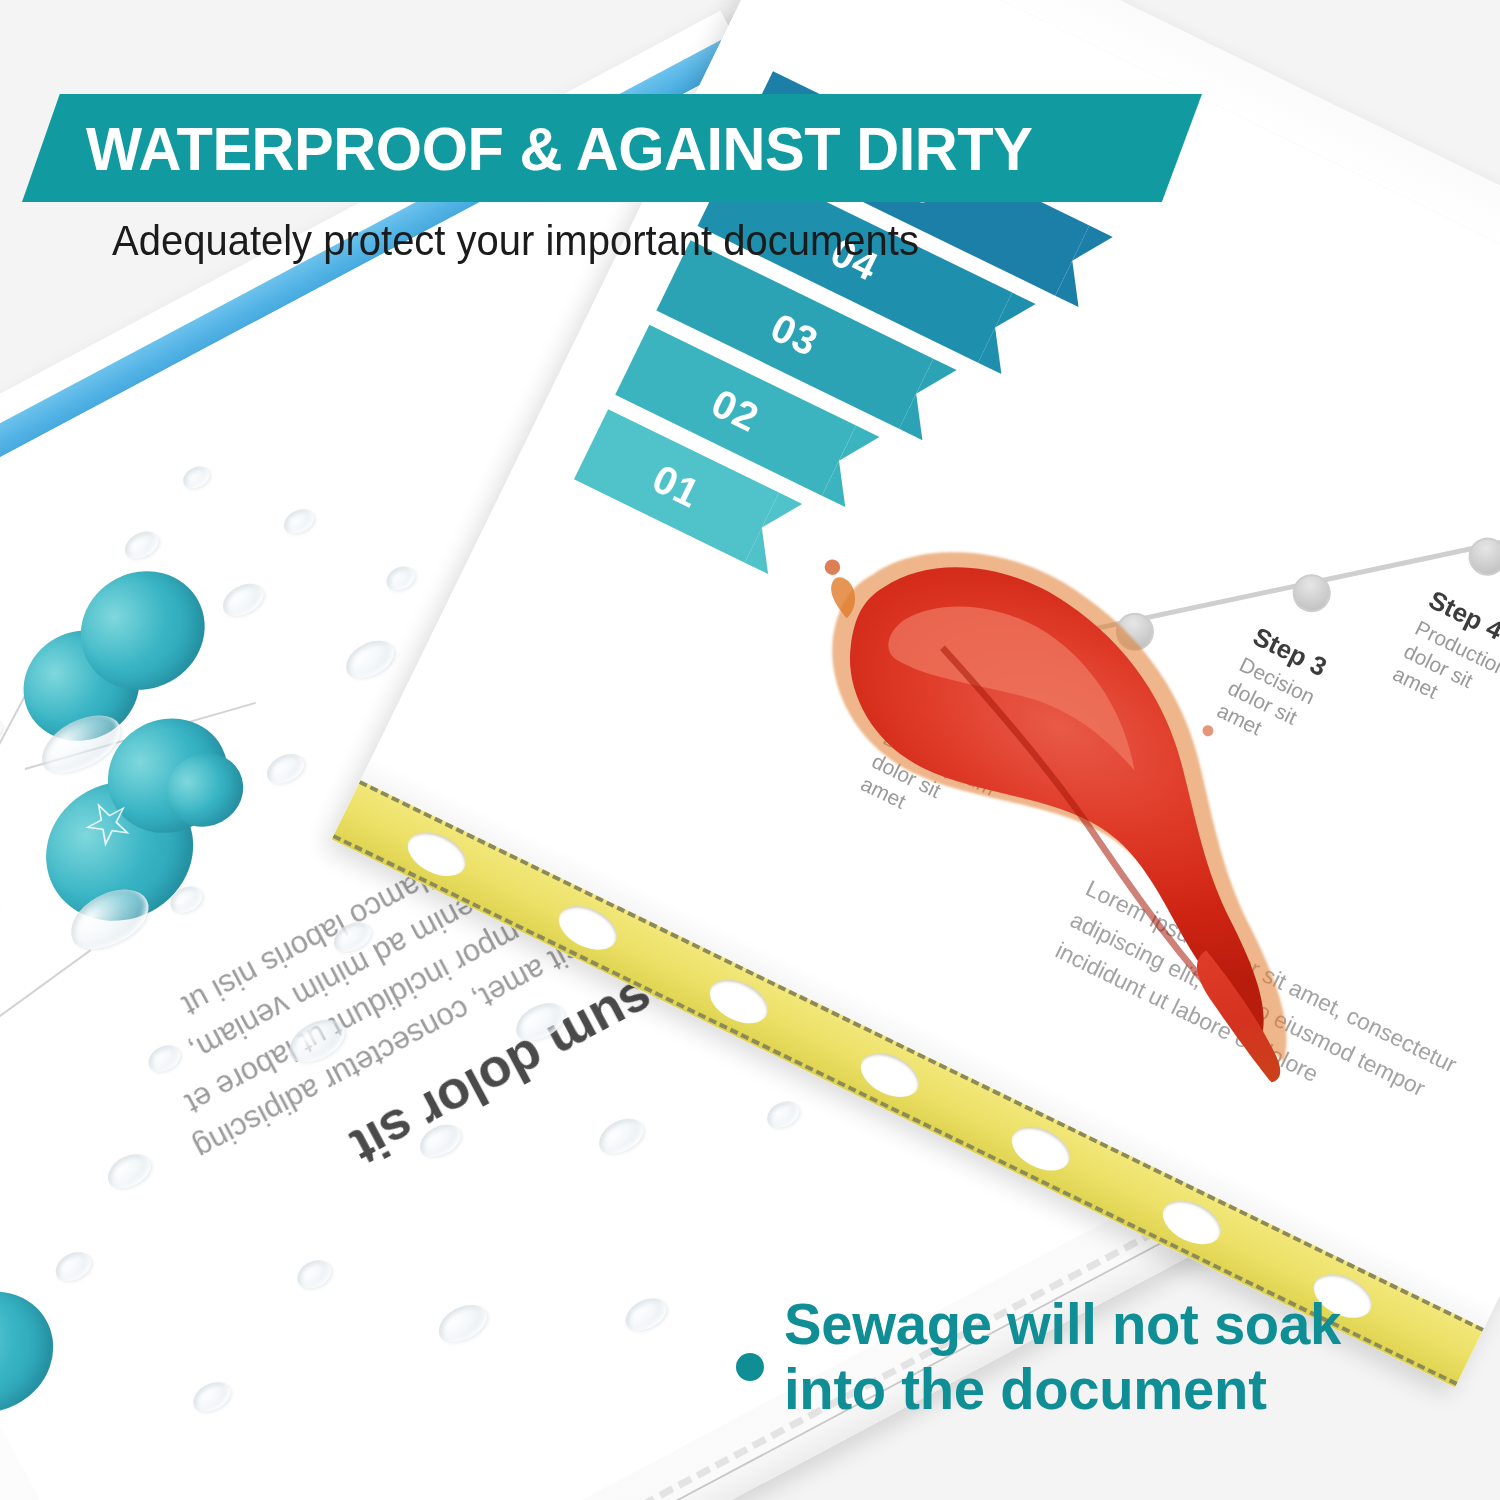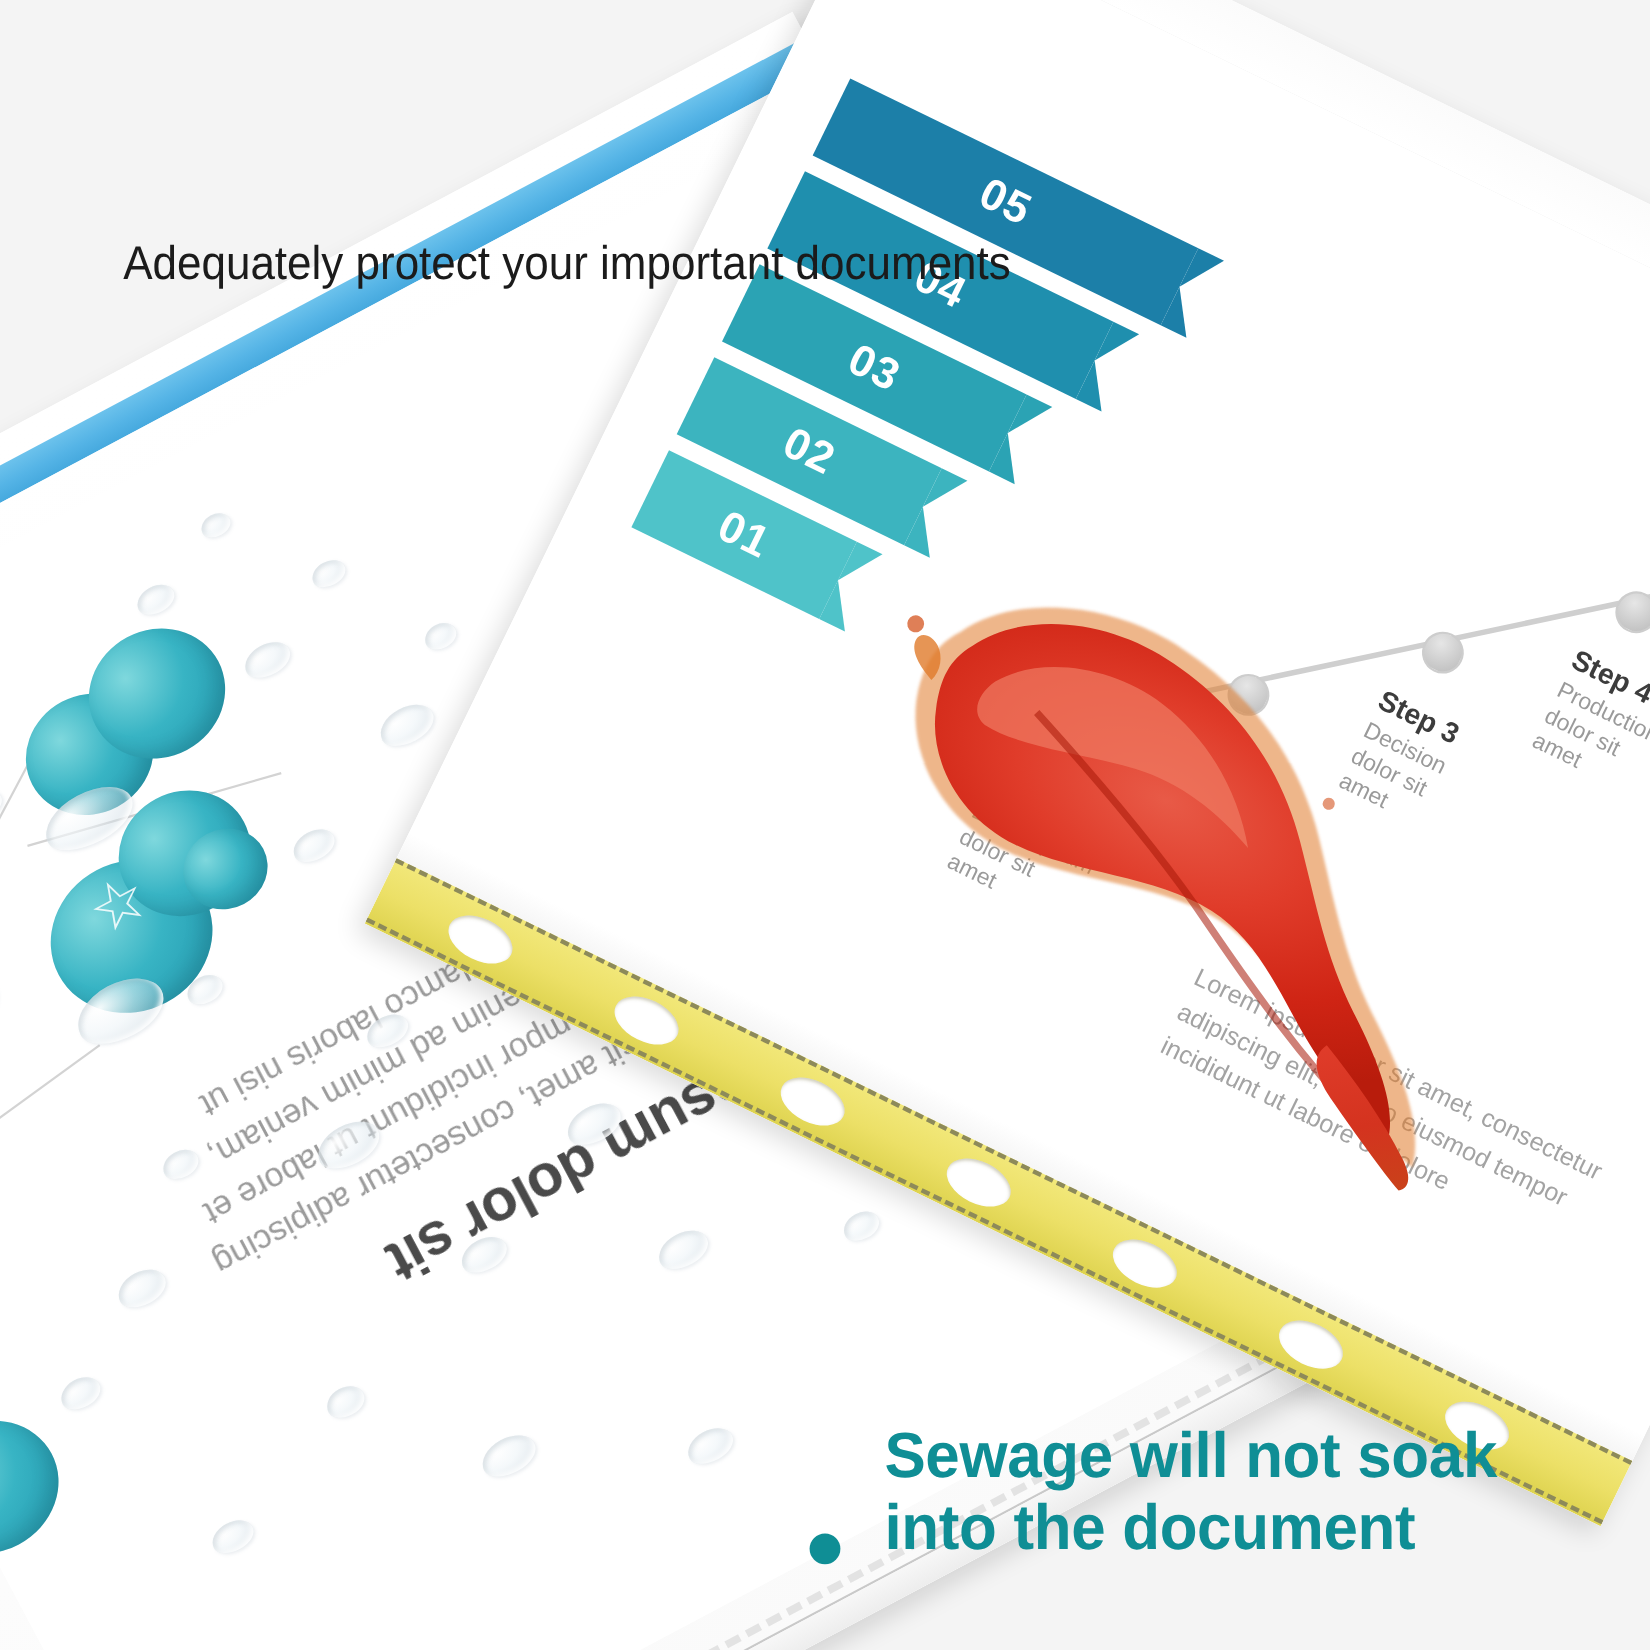--- a/index.html
+++ b/index.html
@@ -220,21 +220,21 @@
     font-weight: 400;
     white-space: nowrap;
     transform: scaleX(0.93);
     transform-origin: left center;
   }
 
   
   #callout {
     left: 736px; top: 1292px;
     width: 720px;
-    display:flex; align-items:flex-end; gap: 40px;
+    display:flex; align-items:center; gap: 20px;
   }
   #callout-bullet {
     width:28px; height:28px; border-radius:50%;
     background:#0f8e95; margin-top:20px; flex:0 0 auto;
   }
   #callout-text {
     color:#0f8e95;
     font-size: 58px;
     font-weight: 700;
     line-height: 1.12;
@@ -435,20 +435,23 @@
       <div class="punch-hole" style="left:406px;"></div>
       <div class="punch-hole" style="left:574px;"></div>
       <div class="punch-hole" style="left:742px;"></div>
       <div class="punch-hole" style="left:910px;"></div>
       <div class="punch-hole" style="left:1078px;"></div>
     </div>
     <div id="right-yellow-dash-top"></div>
     <div id="right-yellow-dash-bot"></div>
   </div>
 
+  <div id="banner" class="abs noselect">
+    <div id="banner-title">WATERPROOF &amp; AGAINST DIRTY</div>
+  </div>
 
   <div id="subtitle" class="abs noselect">Adequately protect your important documents</div>
 
   <div id="callout" class="abs noselect">
     <div id="callout-bullet"></div>
     <div id="callout-text">Sewage will not soak into the document</div>
   </div>
 
 </div>
 

